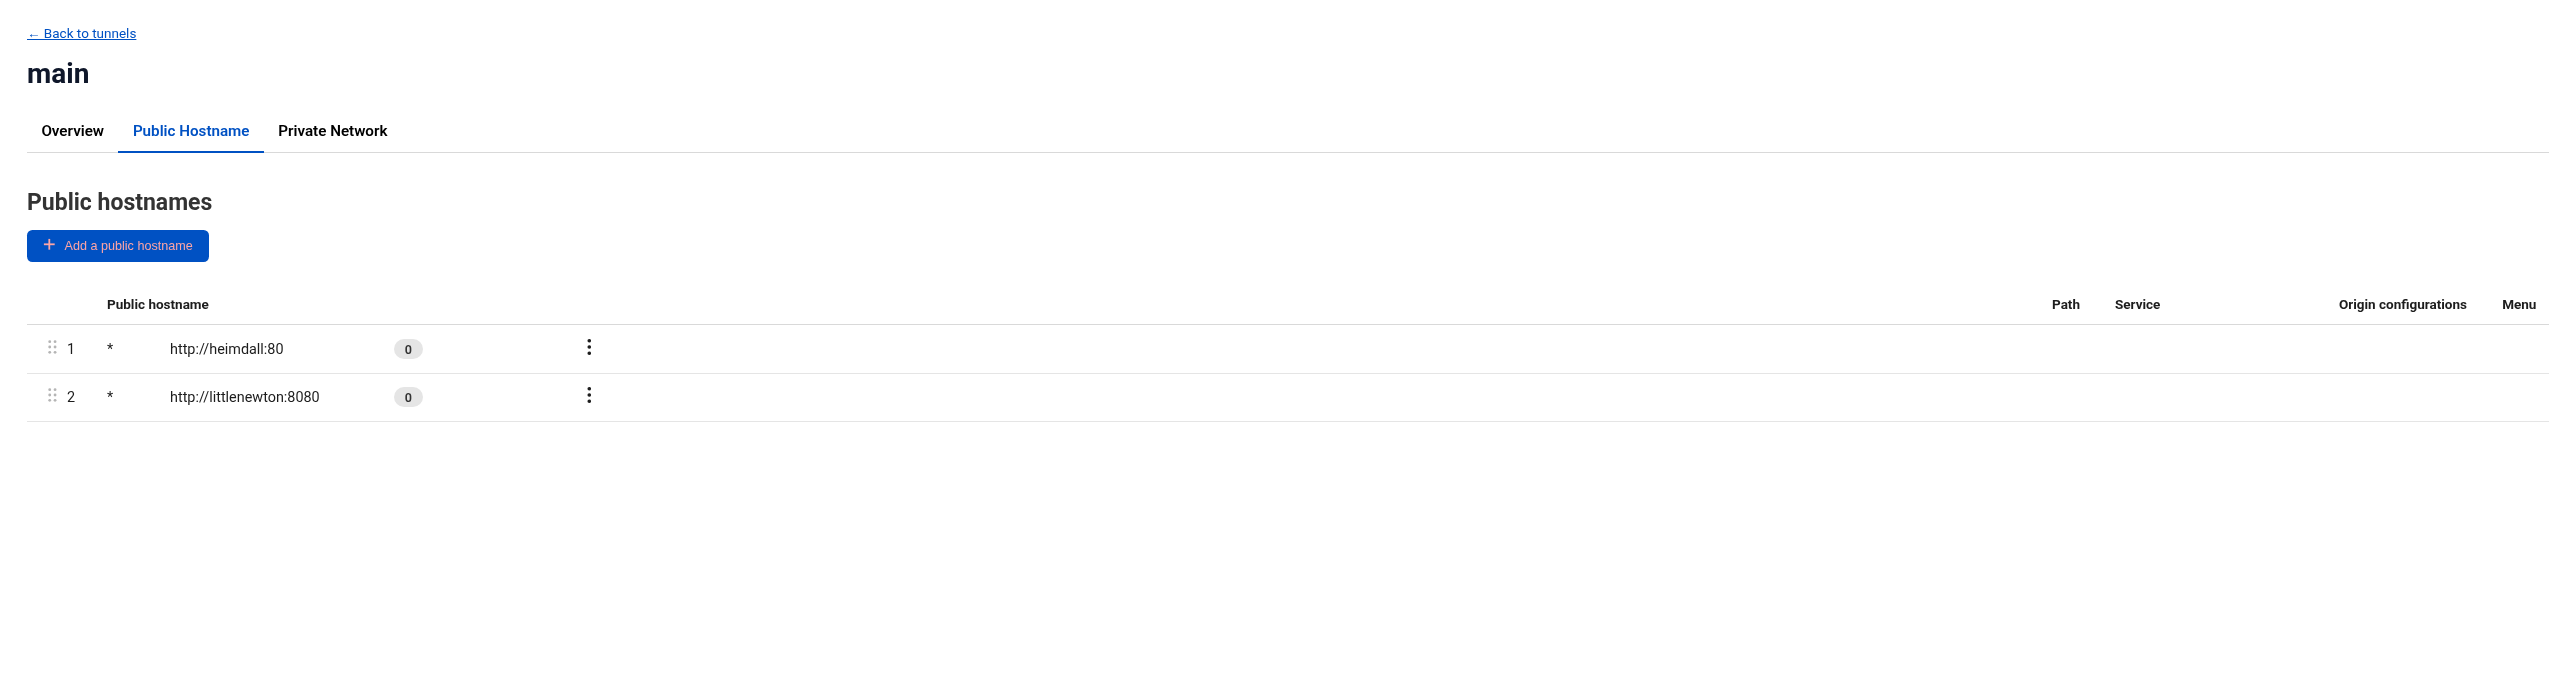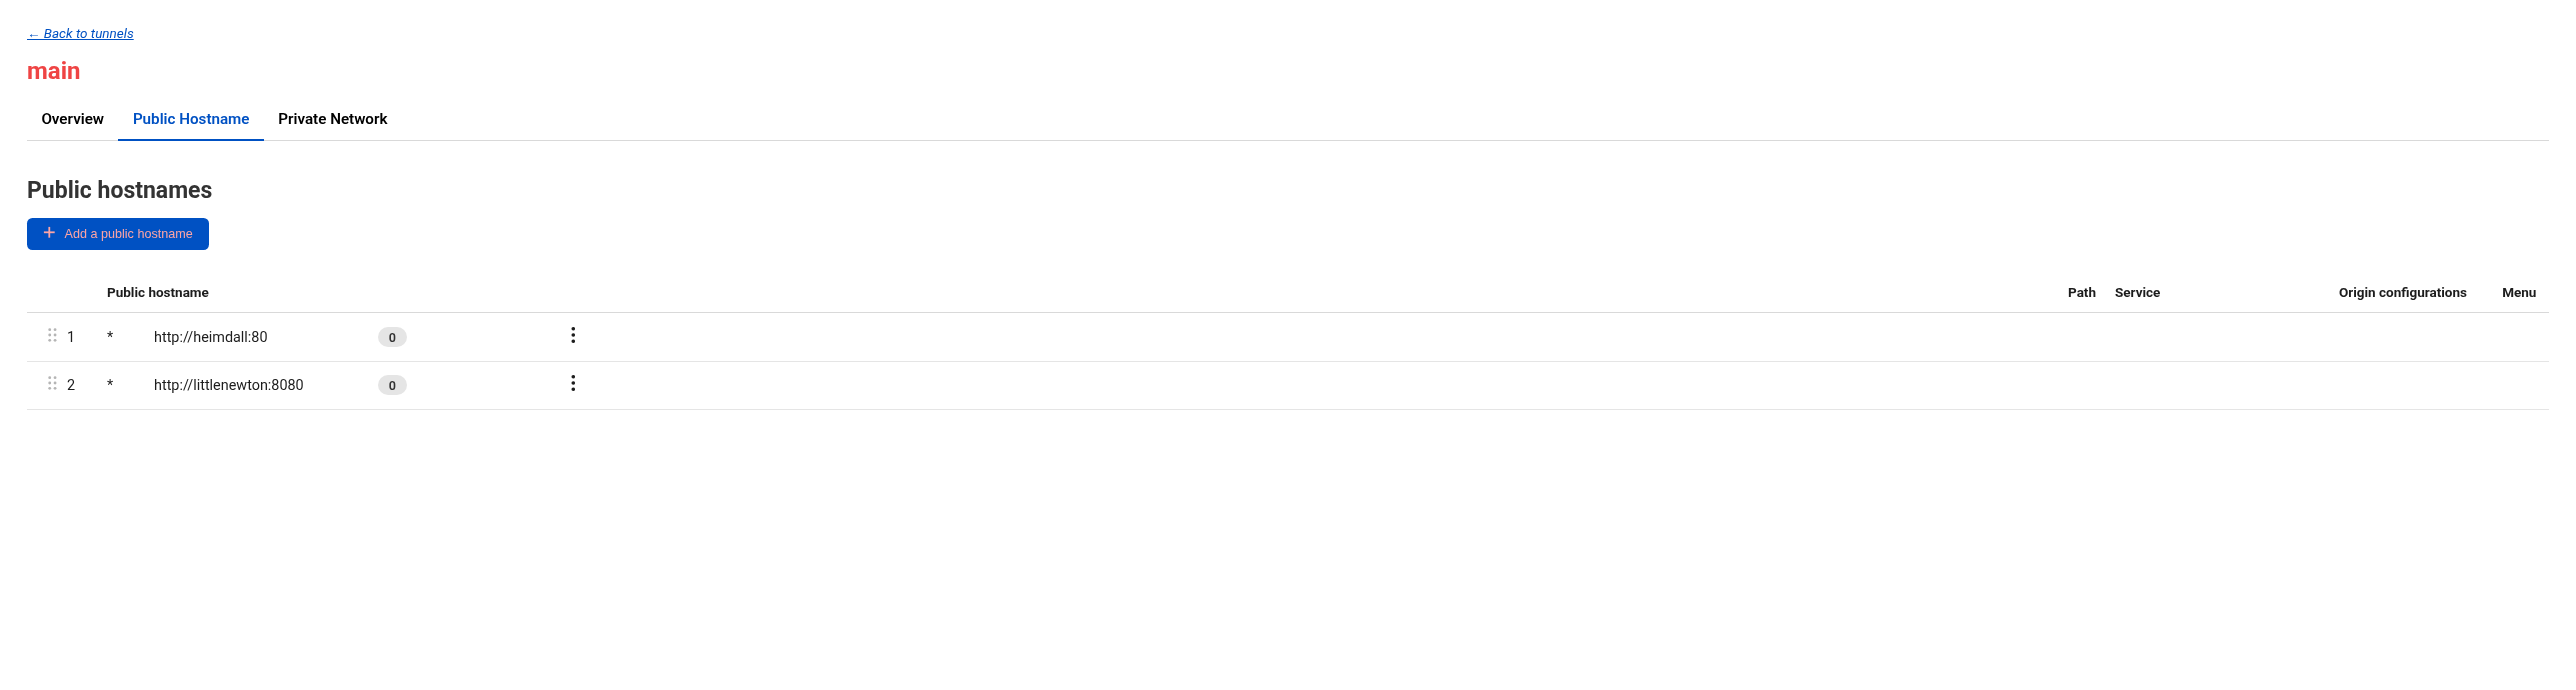--- a/index.html
+++ b/index.html
@@ -13,27 +13,26 @@
       color: #1d1d1d;
       padding: 25px 27px;
     }
     .back-link {
       color: #0051c3;
       font-size: 13.5px;
       text-decoration: underline;
       cursor: pointer;
       display: inline-block;
       margin-bottom: 16px;
-      font-style: italic;
     }
     .page-title {
-      font-size: 24px;
+      font-size: 28px;
       font-weight: 700;
-      color: #ef4444;
-      margin-bottom: 16px;
+      color: #0f172a;
+      margin-bottom: 23px;
     }
     .tabs {
       display: flex;
       border-bottom: 0.9px solid #d9d9d9;
       gap: 0;
     }
     .tab {
       padding: 9px 14.4px 10.8px 14.4px;
       font-size: 15.2px;
       font-weight: 600;
@@ -102,21 +101,21 @@
     .col-hostname {
       flex: 1;
       min-width: 269px;
     }
     .col-hostname-link {
       color: #0051c3;
       font-weight: 600;
       cursor: pointer;
     }
     .col-path {
-      width: 47px;
+      width: 63px;
     }
     .col-service {
       width: 224px;
     }
     .col-config {
       width: 161px;
     }
     .col-menu {
       width: 49px;
       text-align: left;

